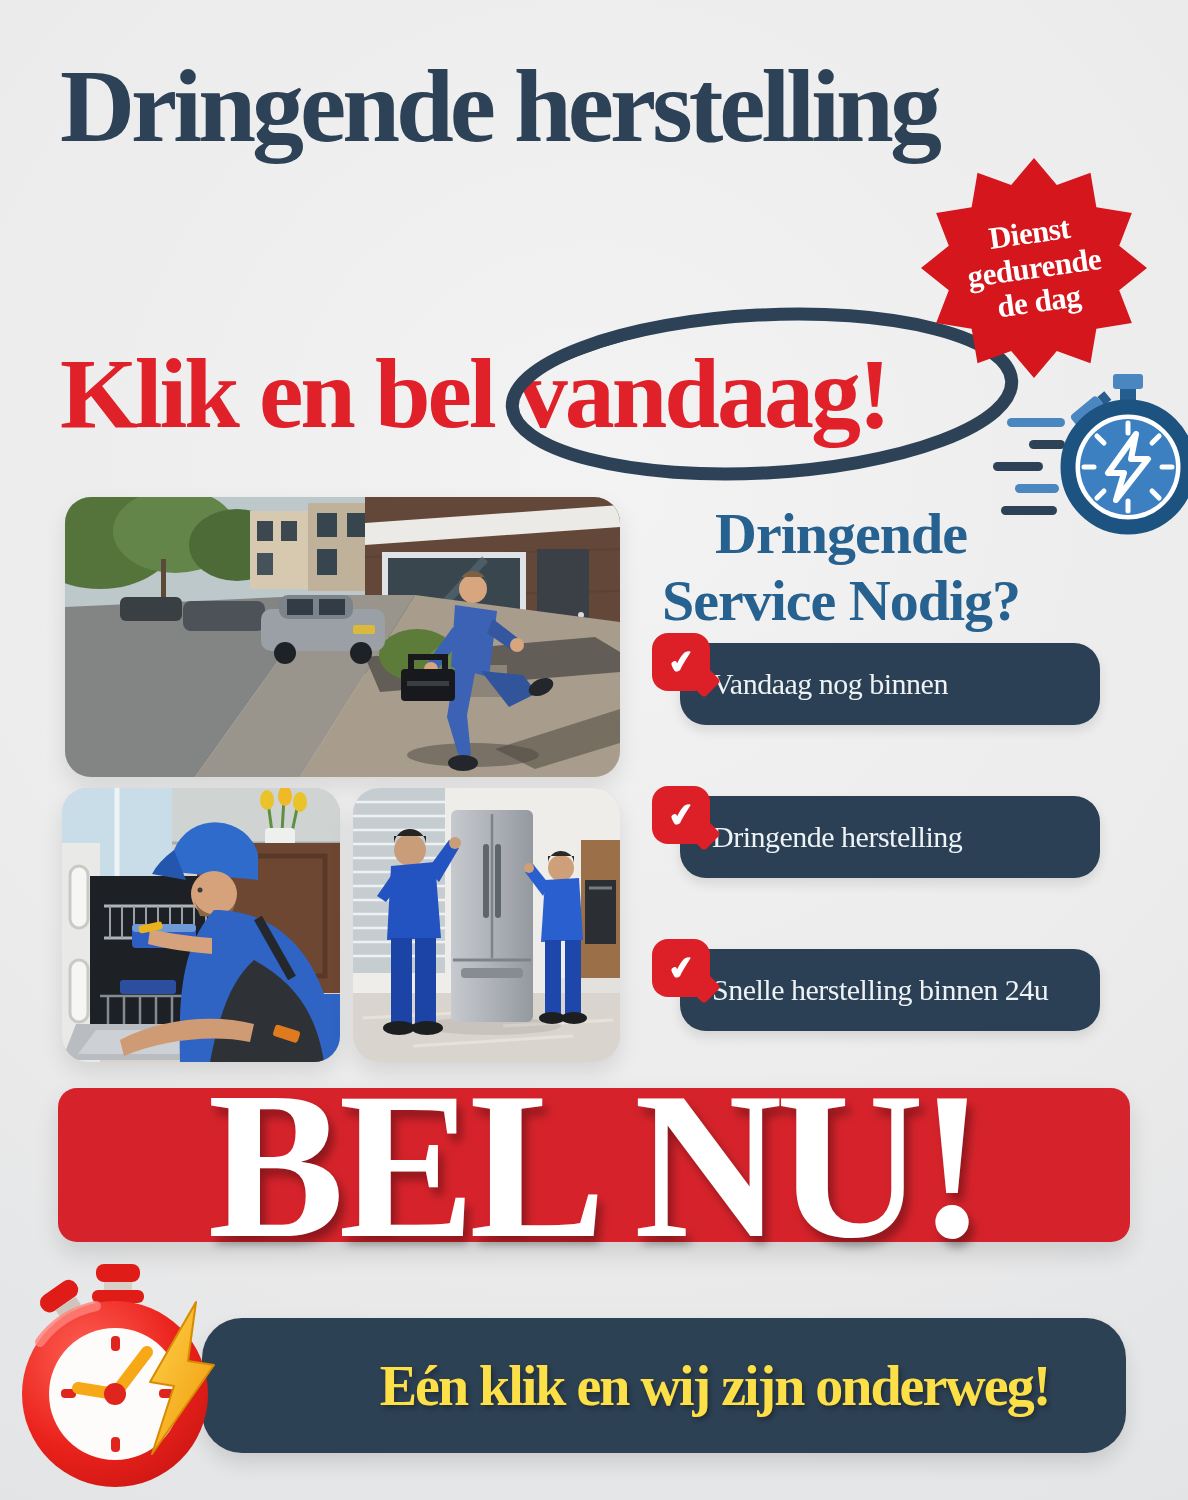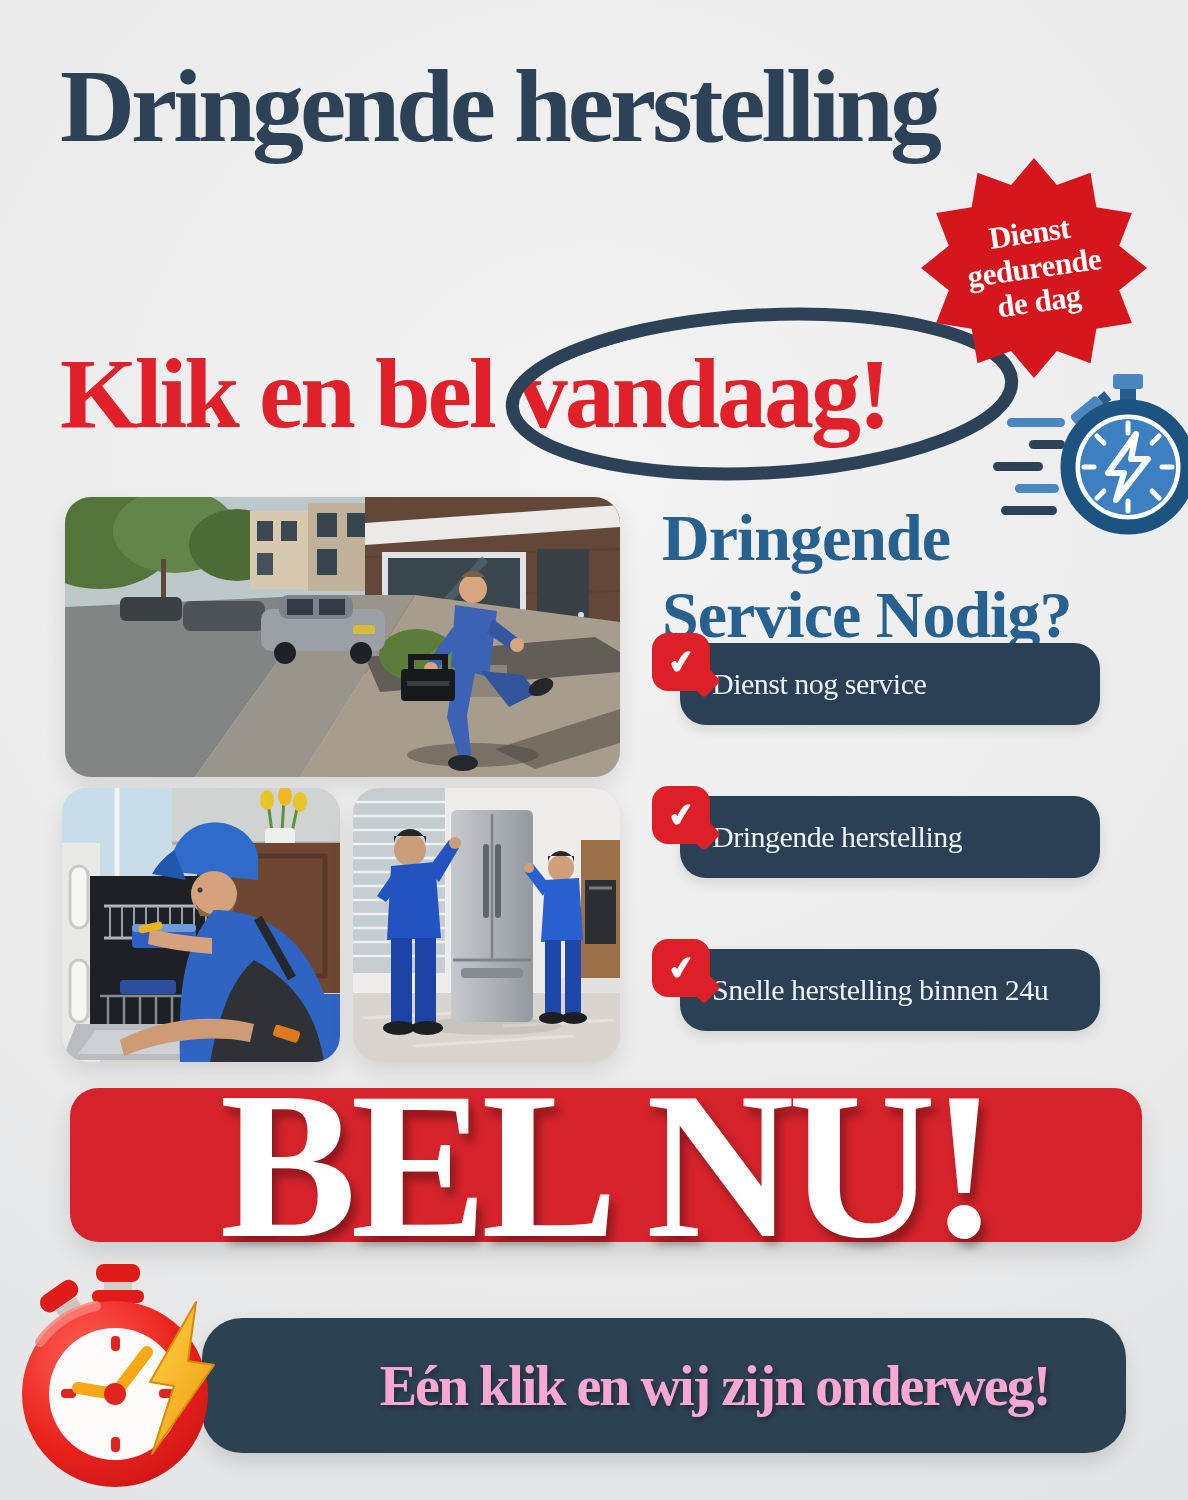--- a/index.html
+++ b/index.html
@@ -39,22 +39,23 @@
   .stopwatch-top{position:absolute;left:985px;top:372px;z-index:3;}
   
   .photo{position:absolute;border-radius:26px;overflow:hidden;box-shadow:0 10px 22px rgba(0,0,0,.10);background:#cfcfcf;}
   .photo svg{display:block;width:100%;height:100%;}
   .photo-street{left:65px;top:497px;width:555px;height:280px;}
   .photo-dishwasher{left:62px;top:788px;width:278px;height:274px;}
   .photo-fridge{left:353px;top:788px;width:267px;height:274px;}
   
   .service-title{
     position:absolute;left:662px;top:500px;
-    font-size:66px;font-weight:bold;letter-spacing:-1px;line-height:1.16;
+    font-size:58px;font-weight:bold;letter-spacing:-1px;line-height:1.16;
     color:#26618f;
+    text-align:center;
   }
   .service-title span{display:block;}
   .pill{
     position:absolute;left:680px;width:420px;height:82px;
     background:#2b4054;border-radius:26px;
     display:flex;align-items:center;padding-left:32px;
     box-shadow:0 6px 12px rgba(0,0,0,.10);
   }
   .pill-1{top:643px;} .pill-2{top:796px;} .pill-3{top:949px;}
   .pill-label{color:#eef2f5;font-size:30px;font-weight:300;letter-spacing:-0.5px;}
@@ -66,40 +67,39 @@
   .check .tail{
     position:absolute;right:-6px;bottom:-2px;width:24px;height:24px;
     background:#dd1f27;transform:rotate(45deg);border-radius:4px;
   }
   .check .glyph{
     position:relative;color:#fff;font-size:32px;font-weight:bold;transform:rotate(-8deg);
   }
   
   .cta{
     position:absolute;left:58px;top:1088px;width:1072px;height:154px;
-    background:#d6232b;border-radius:28px;cursor:pointer;
+    background:#d6232b;border-radius:19px;cursor:pointer;
     display:flex;align-items:center;justify-content:center;
     box-shadow:0 12px 24px rgba(0,0,0,.12);
-    margin-left:12px;
   }
   .cta-label{
     color:#fff;font-size:205px;font-weight:bold;letter-spacing:-6px;
     transform:scaleY(1.02);line-height:1;
     text-shadow:5px 7px 10px rgba(0,0,0,.35);
     white-space:nowrap;
   }
   
   .footer-bar{
     position:absolute;left:202px;top:1318px;width:924px;height:135px;
     background:#2d4154;border-radius:40px;cursor:pointer;
     display:flex;align-items:center;justify-content:center;padding-left:84px;
     box-shadow:0 10px 20px rgba(0,0,0,.12);
   }
   .footer-label{
-    color:#f9a8d4;font-size:56px;font-weight:bold;letter-spacing:-2px;white-space:nowrap;
+    color:#fde047;font-size:56px;font-weight:bold;letter-spacing:-2px;white-space:nowrap;
     text-shadow:2px 3px 5px rgba(0,0,0,.35);
     margin-left:17px;
   }
   .stopwatch-3d{position:absolute;left:0px;top:1262px;z-index:5;}
 </style>
 </head>
 <body>
 
 <div class="canvas">
 
@@ -219,21 +219,21 @@
   <div class="service-title">
     <span>Dringende</span>
     <span>Service Nodig?</span>
   </div>
 
   <div class="pill pill-1">
     <div class="check">
       <span class="tail"></span>
       <span class="glyph">✔</span>
     </div>
-    <span class="pill-label">Dienst nog service</span>
+    <span class="pill-label">Vandaag nog binnen</span>
   </div>
   <div class="pill pill-2">
     <div class="check">
       <span class="tail"></span>
       <span class="glyph">✔</span>
     </div>
     <span class="pill-label">Dringende herstelling</span>
   </div>
   <div class="pill pill-3">
     <div class="check">

